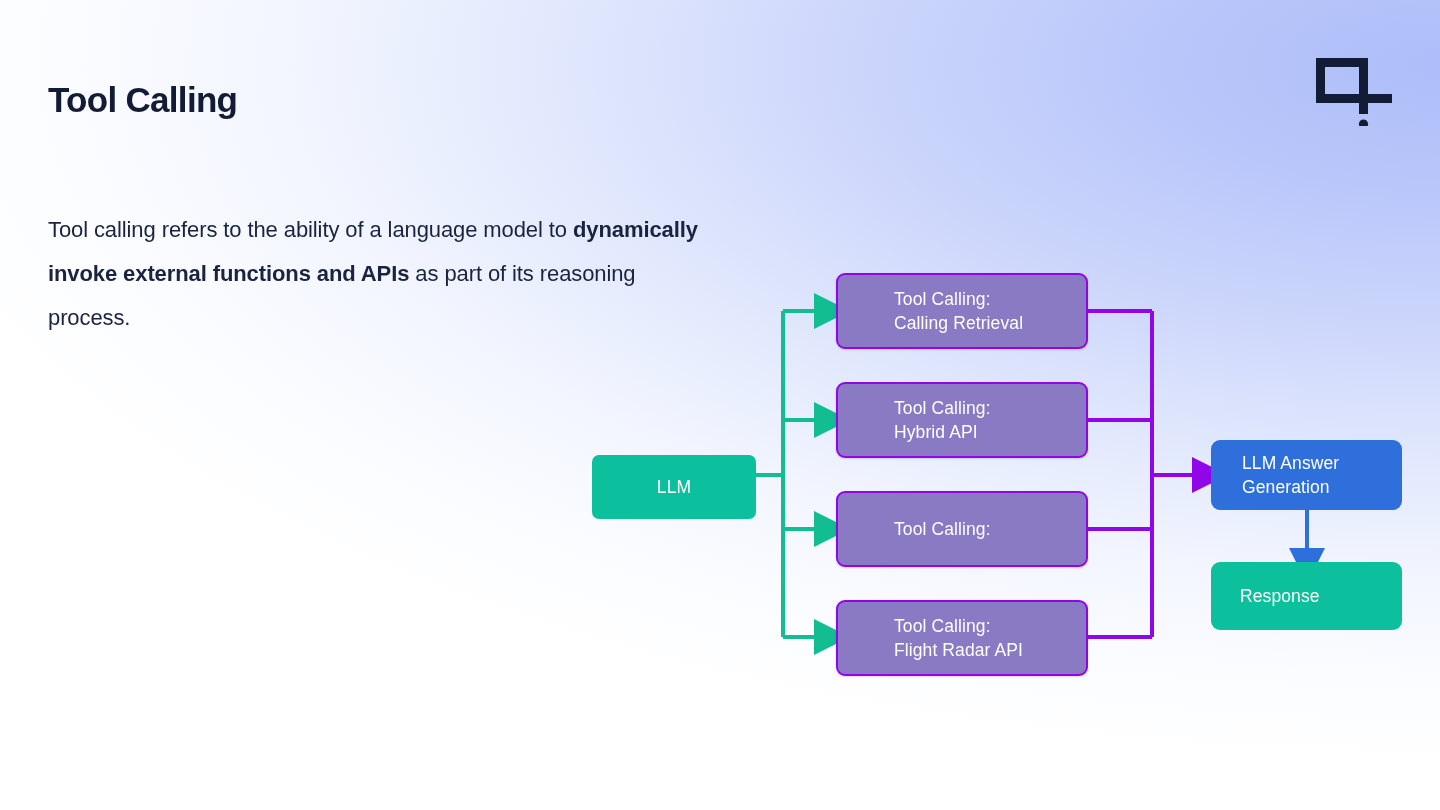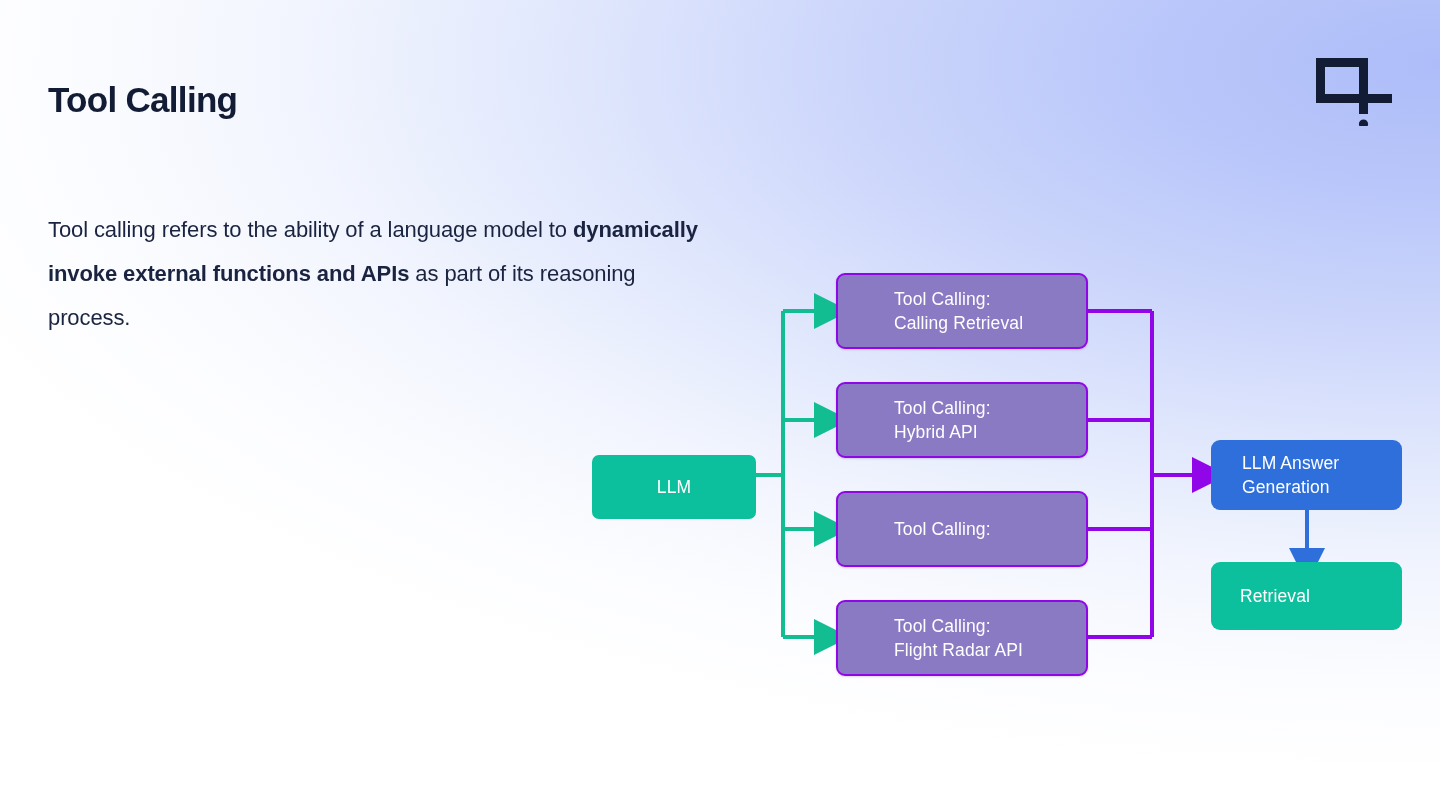--- a/index.html
+++ b/index.html
@@ -195,16 +195,16 @@
     <span class="l1">Tool Calling:</span>
     <span class="l2">Flight Radar API</span>
   </div>
 
   <div class="node" id="node-answer">
     <span>LLM Answer</span>
     <span>Generation</span>
   </div>
 
   <div class="node" id="node-response">
-    <span>Retrieval</span>
+    <span>Response</span>
   </div>
 
 </div>
 
 </body></html>

